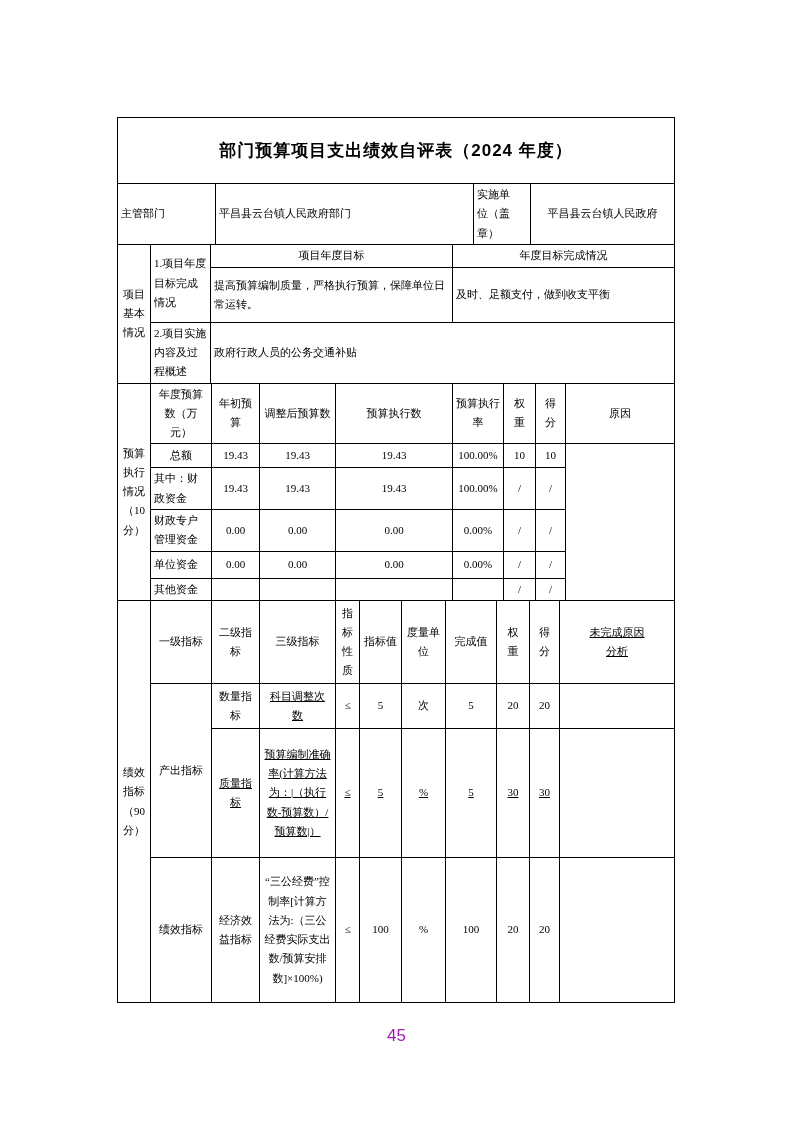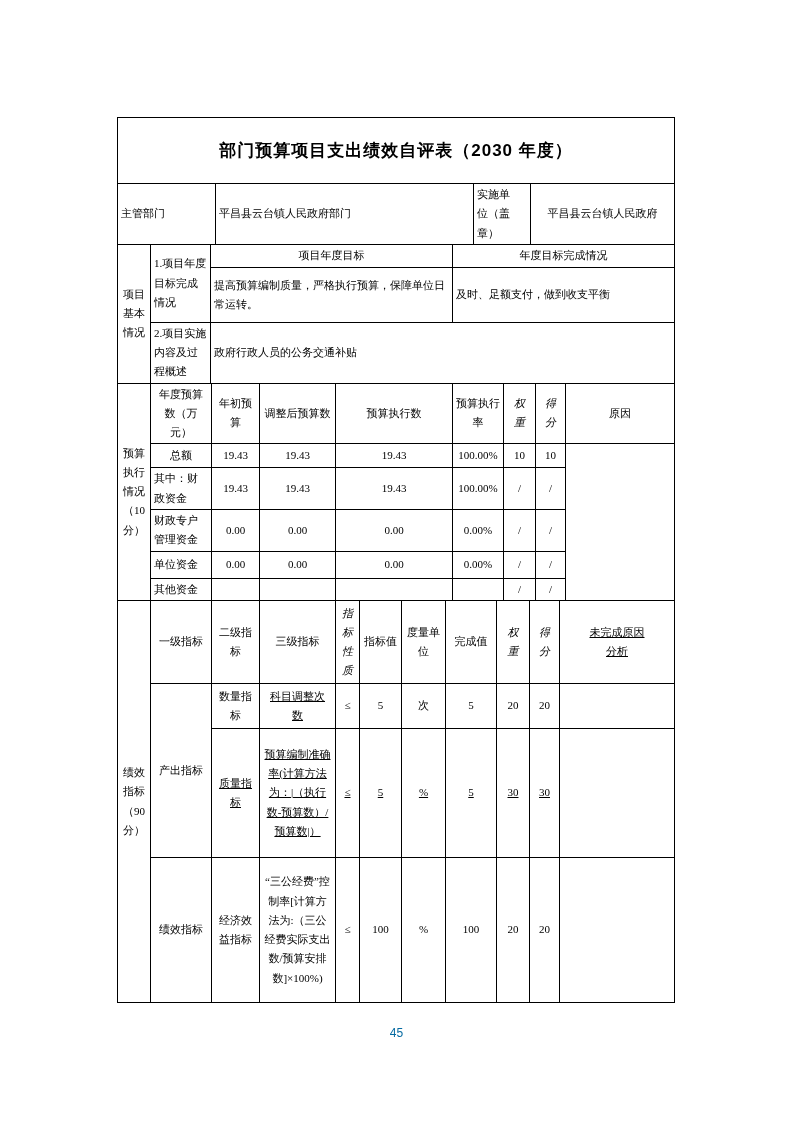--- a/index.html
+++ b/index.html
@@ -49,49 +49,49 @@
   .hC2 td { height: 24px; }
   .hC3 td { height: 41px; }
   .hC4 td { height: 42px; }
   .hC5 td { height: 27px; }
   .hC6 td { height: 21px; }
   .hD1 td { height: 83px; }
   .hD2 td { height: 45px; }
   .hD3 td { height: 129px; text-decoration: underline; }
   .hD4 td { height: 145px; }
   
-  .w1 { display: inline-block; width: 1.15em; word-break: break-all; text-align: center; font-style: italic; }
+  .w1 { display: inline-block; width: 1.15em; word-break: break-all; text-align: center; }
   .w3 { display: inline-block; width: 3.45em; word-break: break-all; text-align: left; }
   .w5 { display: inline-block; width: 5.6em; word-break: break-all; text-align: center; text-decoration: underline; }
   .pagenum {
     position: absolute;
     left: 0; top: 1026px;
     width: 100%;
     text-align: center;
-    font-size: 12px;
-    color: #0369a1;
+    font-size: 17px;
+    color: #a21caf;
     font-family: "Liberation Sans", "DejaVu Sans", sans-serif;
   }
 </style>
 </head>
 <body>
 
 <div class="page">
   <div class="doc">
 
     <table>
       <colgroup>
           <col style="width:98px">
           <col style="width:258px">
           <col style="width:57px">
           <col style="width:144px">
         </colgroup>
       <tbody>
           <tr class="hA1">
-        <td colspan="4" class="title-cell">部门预算项目支出绩效自评表（2030 年度）</td>
+        <td colspan="4" class="title-cell">部门预算项目支出绩效自评表（2024 年度）</td>
       </tr>
       <tr class="hA3">
         <td class="left">主管部门</td>
         <td class="left">平昌县云台镇人民政府部门</td>
         <td class="left"><span class="w3">实施单位（盖章）</span></td>
         <td>平昌县云台镇人民政府</td>
       </tr>
     </tbody>
       </table>
 

